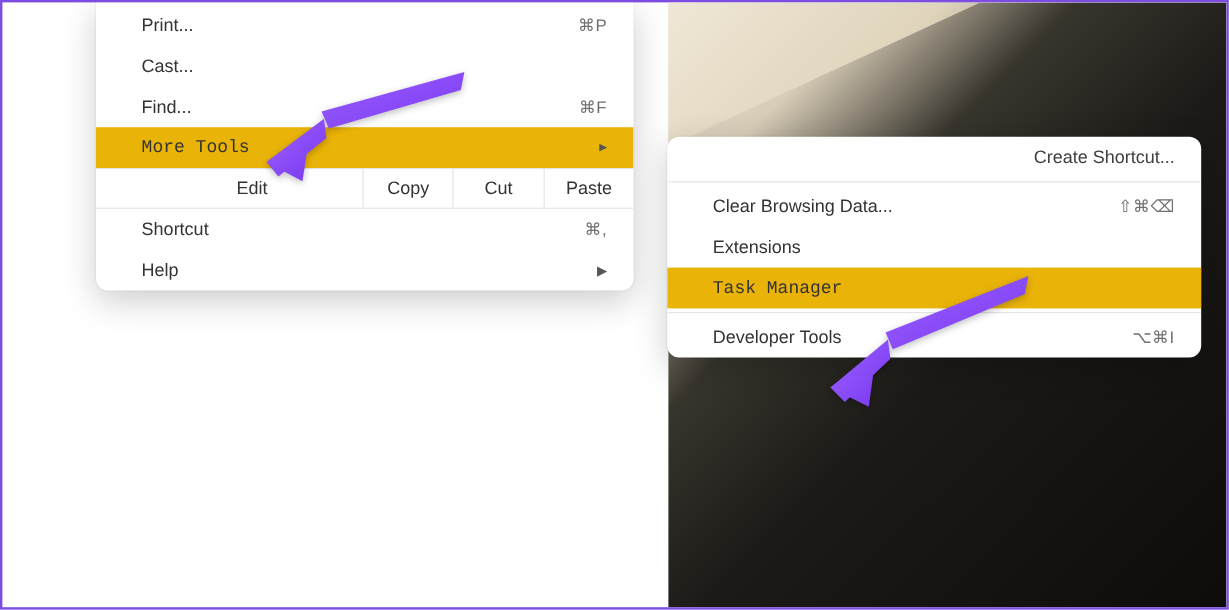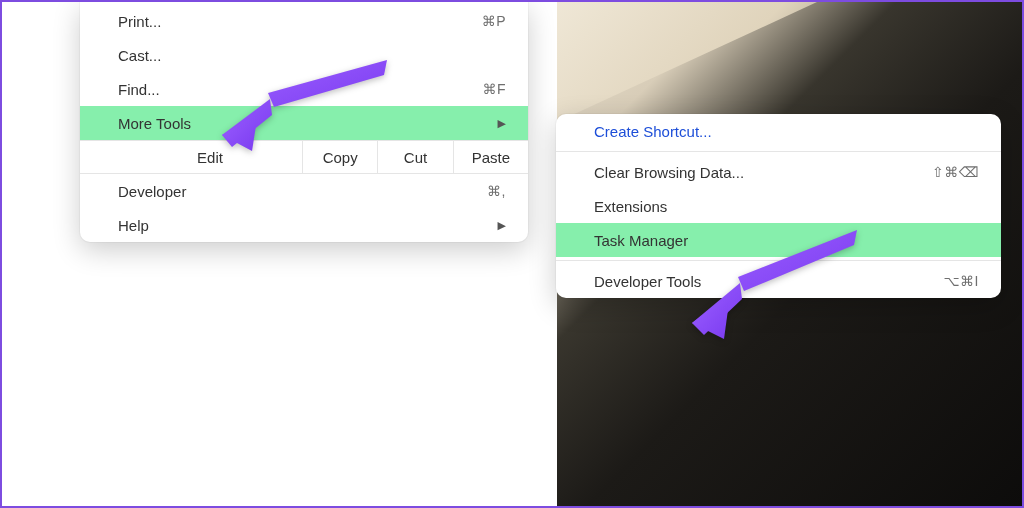--- a/index.html
+++ b/index.html
@@ -37,24 +37,24 @@
   }
   .menu.main{left:78px;top:0;width:448px;padding-top:2px;border-top-left-radius:0;border-top-right-radius:0;}
   .menu.sub{left:554px;top:112px;width:445px;}
 
   .item{
     display:flex;align-items:center;justify-content:space-between;
     height:34px;padding:0 22px 0 38px;
     cursor:default;
     position:relative;
   }
-  .item.hover{background:#86efac;}
+  .item.hover{background:#eab308;font-family:Liberation Mono, monospace;}
   .item .hotkey{color:#6f6f6f;letter-spacing:.5px;font-size:14px}
   .item .arrow{color:#555;font-size:11px}
-  .item.disabled{color:#1d4ed8;}
+  .item.disabled{color:#404040;justify-content:flex-end;}
   .sep{height:1px;background:#e5e5e5;margin:3px 0}
 
   .editrow{
     display:flex;align-items:center;height:34px;border-top:1px solid #e5e5e5;border-bottom:1px solid #e5e5e5;
   }
   .editrow .lbl{flex:0 0 222px;padding-left:38px;text-align:center;}
   .editrow .btn{
     flex:1;text-align:center;border-left:1px solid #e5e5e5;height:100%;
     display:flex;align-items:center;justify-content:center;
   }
@@ -93,21 +93,21 @@
       </span>
     <span class="btn">
         <span>Cut</span>
       </span>
     <span class="btn">
         <span>Paste</span>
       </span>
   </div>
 
   <div class="item">
-    <span>Developer</span>
+    <span>Shortcut</span>
     <span class="hotkey">⌘,</span>
   </div>
   <div class="item">
     <span>Help</span>
     <span class="arrow">▶</span>
   </div>
 </div>
 
 <div class="menu sub">
   <div class="item disabled">

